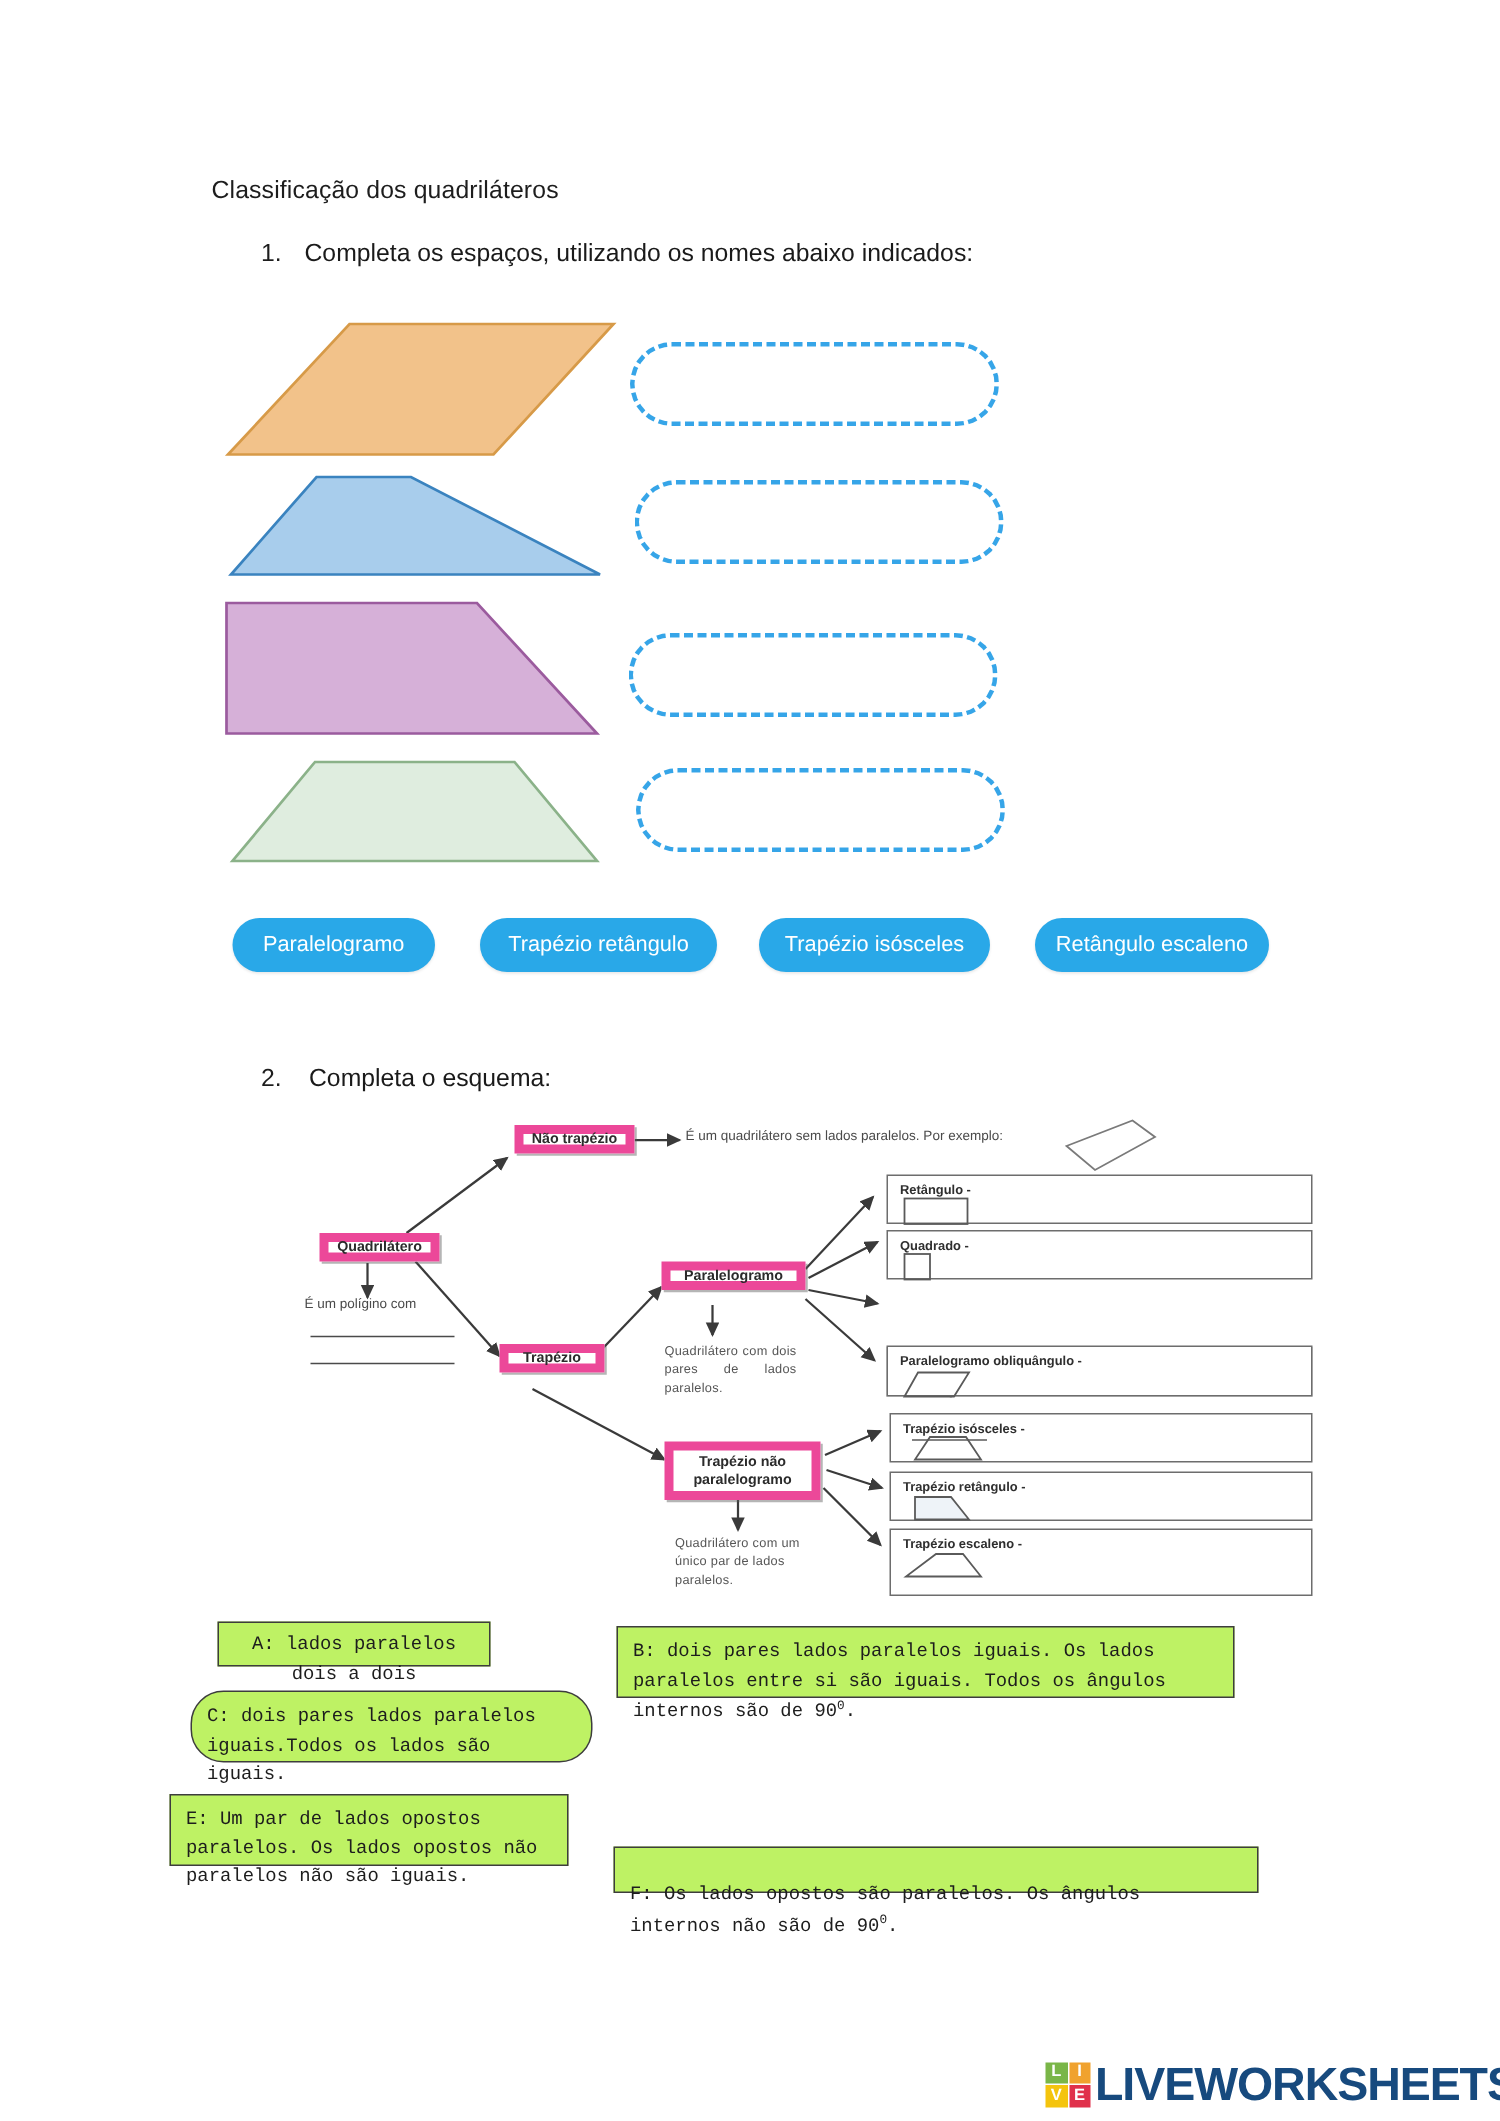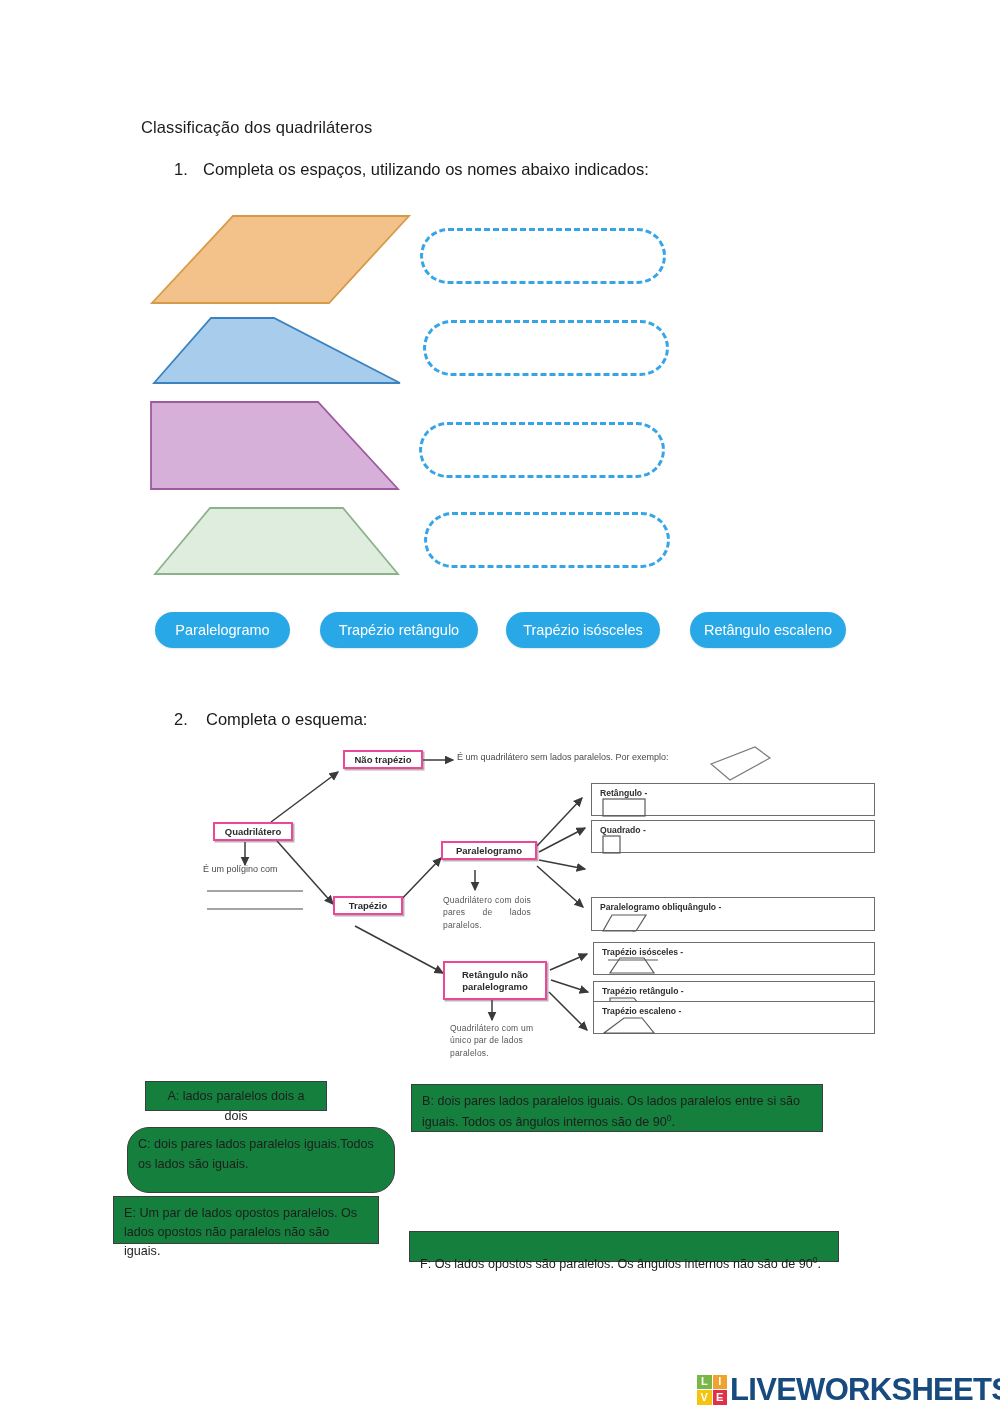--- a/index.html
+++ b/index.html
@@ -45,21 +45,21 @@
   }
   .p1{left:155px;top:612px;width:135px;}
   .p2{left:320px;top:612px;width:158px;}
   .p3{left:506px;top:612px;width:154px;}
   .p4{left:690px;top:612px;width:156px;}
 
   
   .diagram{position:absolute;left:195px;top:742px;width:700px;height:325px;}
   .diagram svg{position:absolute;left:0;top:0;}
   .dgbox{
-    position:absolute;border:2px solid #ec4899;background:#fff;box-sizing:border-box;
+    position:absolute;border:6px solid #ec4899;background:#fff;box-sizing:border-box;
     font-size:9.5px;font-weight:bold;color:#2b2b2b;
     display:flex;align-items:center;justify-content:center;text-align:center;
     line-height:1.25;box-shadow:1.5px 1.5px 0 rgba(90,90,90,.45);
     filter:blur(.18px);
   }
   .dgnote{
     position:absolute;font-size:8.5px;color:#555;line-height:1.45;
     filter:blur(.22px);letter-spacing:.2px;
   }
   .dgplain{
@@ -69,29 +69,29 @@
   .dgcat{
     position:absolute;border:1.2px solid #6d6d6d;background:#fff;box-sizing:border-box;
   }
   .dgcat > span{
     position:absolute;left:8px;top:4px;font-size:8.6px;font-weight:bold;color:#2f2f2f;
     white-space:nowrap;filter:blur(.2px);
   }
 
   
   .ansbox{
-    position:absolute;border:1.4px solid #3d3d3d;background:#15803d;box-sizing:border-box;
-    font-size:12.6px;color:#1d1d1d;line-height:1.55;padding:7px 10px;
+    position:absolute;border:1.4px solid #3d3d3d;background:#bef264;box-sizing:border-box;
+    font-size:12.6px;color:#1d1d1d;line-height:1.55;padding:7px 10px;font-family:Liberation Mono, monospace;
   }
   .ansbox.center{text-align:center;}
   .sup{font-size:8.5px;vertical-align:super;}
 
   .a-A{left:145px;top:1081px;width:182px;height:30px;padding-top:5px;}
   .a-B{left:411px;top:1084px;width:412px;height:48px;}
-  .a-C{left:127px;top:1127px;width:268px;height:66px;border-radius:22px;}
+  .a-C{left:127px;top:1127px;width:268px;height:48px;border-radius:22px;}
   .a-D{left:419px;top:1159px;width:436px;height:50px;}
   .a-E{line-height:1.5;left:113px;top:1196px;width:266px;height:48px;}
   .a-F{left:409px;top:1231px;width:430px;height:30px;padding-top:22px;}
 
   
   .logo{position:absolute;left:697px;top:1374px;display:flex;align-items:center;}
   .logo-mark{width:30px;height:30px;display:grid;grid-template-columns:1fr 1fr;grid-template-rows:1fr 1fr;gap:1px;}
   .lm{display:flex;align-items:center;justify-content:center;font-size:11px;font-weight:bold;color:#fff;line-height:1;}
   .lm.l{background:#7ab648;}
   .lm.i{background:#f0a22e;}
@@ -168,21 +168,21 @@
         <line x1="354" y1="250" x2="392" y2="288"></line>
       </g>
 
       <polygon points="516,22 560,5 575,16 535,38" fill="none" stroke="#7a7a7a" stroke-width="1.2"></polygon>
     </svg>
 
     <div class="dgbox" style="left:18px;top:80px;width:80px;height:19px;">Quadrilátero</div>
     <div class="dgbox" style="left:148px;top:8px;width:80px;height:19px;">Não trapézio</div>
     <div class="dgbox" style="left:138px;top:154px;width:70px;height:19px;">Trapézio</div>
     <div class="dgbox" style="left:246px;top:99px;width:96px;height:19px;">Paralelogramo</div>
-    <div class="dgbox" style="left:248px;top:219px;width:104px;height:39px;">Retângulo não paralelogramo</div>
+    <div class="dgbox" style="left:248px;top:219px;width:104px;height:39px;">Trapézio não paralelogramo</div>
 
     <div class="dgplain" style="left:8px;top:122px;">É um polígino com</div>
     <svg width="120" height="34" style="position:absolute;left:10px;top:140px;">
       <line x1="2" y1="9" x2="98" y2="9" stroke="#4a4a4a" stroke-width="1.1"></line>
       <line x1="2" y1="27" x2="98" y2="27" stroke="#4a4a4a" stroke-width="1.1"></line>
     </svg>
 
     <div class="dgplain" style="left:262px;top:10px;">É um quadrilátero sem lados paralelos. Por exemplo:</div>
 
     <div class="dgnote" style="left:248px;top:152px;width:88px;text-align:justify;">Quadrilátero com dois pares de lados paralelos.</div>
@@ -225,21 +225,21 @@
     </div>
 
     <div class="dgcat" style="left:398px;top:200px;width:282px;height:33px;">
       <span>Trapézio isósceles -</span>
       <svg width="70" height="20" style="position:absolute;left:14px;top:13px;">
         <polygon points="12,2 36,2 46,17 2,17" fill="none" stroke="#5a5a5a" stroke-width="1.2"></polygon>
         <line x1="0" y1="4" x2="50" y2="4" stroke="#5a5a5a" stroke-width="1"></line>
       </svg>
     </div>
 
-    <div class="dgcat" style="left:398px;top:259px;width:282px;height:33px;">
+    <div class="dgcat" style="left:398px;top:277px;width:282px;height:45px;">
       <span>Trapézio escaleno -</span>
       <svg width="80" height="20" style="position:absolute;left:8px;top:13px;">
         <polygon points="22,3 40,3 52,18 2,18" fill="none" stroke="#5a5a5a" stroke-width="1.2"></polygon>
       </svg>
     </div>
 
   </div>
 
   <div class="ansbox center a-A">A: lados paralelos dois a dois</div>
 

